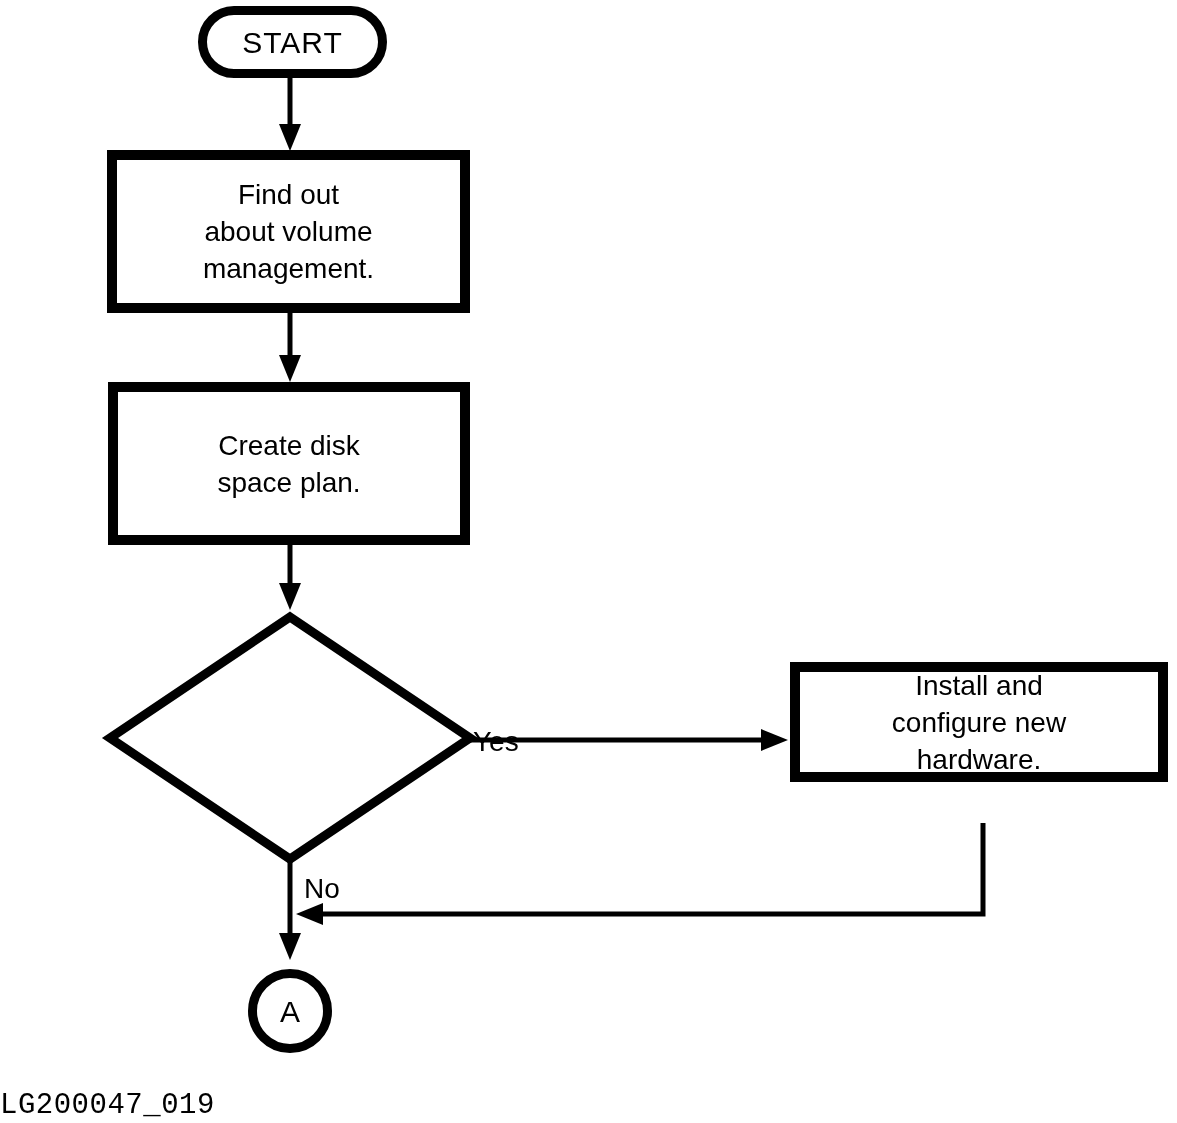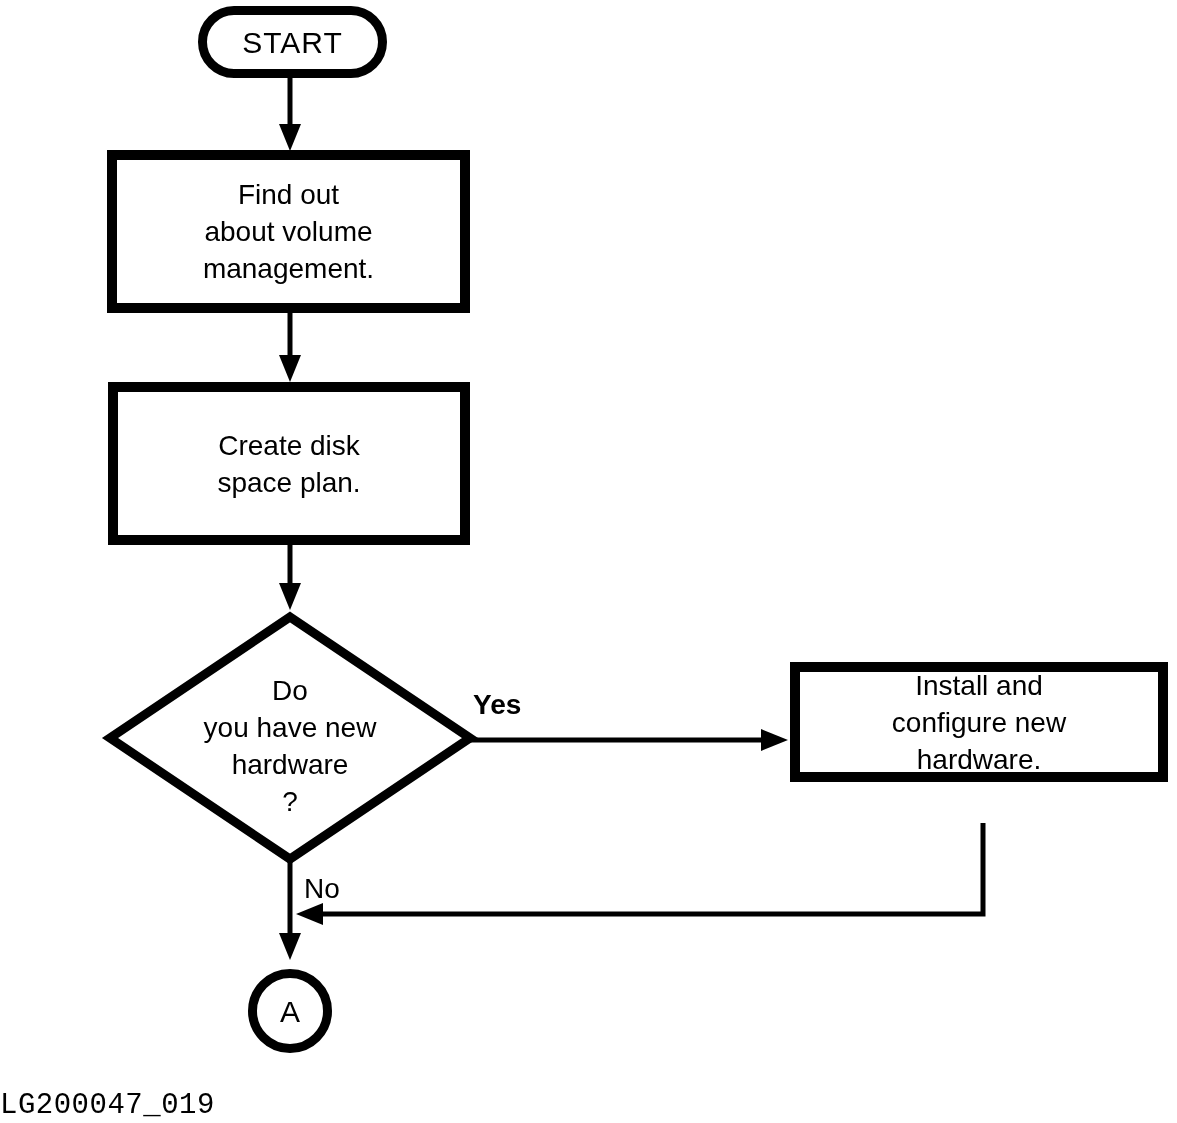--- a/index.html
+++ b/index.html
@@ -110,30 +110,26 @@
 
   <div class="node terminator" style="left:198px; top:6px; width:189px; height:72px;">START</div>
 
   <div class="node" style="left:107px; top:150px; width:363px; height:163px;">Find out
 about volume
 management.</div>
 
   <div class="node" style="left:108px; top:382px; width:362px; height:163px;">Create disk
 space plan.</div>
 
-  <div class="decision-label" style="left:150px; top:625px; width:280px; height:226px;">Do
-you have new
-hardware
-?</div>
 
   <div class="node" style="left:790px; top:662px; width:378px; height:120px;">Install and
 configure new
 hardware.</div>
 
-  <div class="free-label" style="left:473px; top:690px;font-weight:bold;">Yes</div>
+  <div class="free-label" style="left:473px; top:727px;">Yes</div>
 
   <div class="free-label" style="left:304px; top:862px;margin-top:12px;">No</div>
 
   <div class="node connector-circle" style="left:248px; top:969px; width:84px; height:84px;">A</div>
 
   <div class="caption">LG200047_019</div>
 
 </div>
 
 </body></html>

